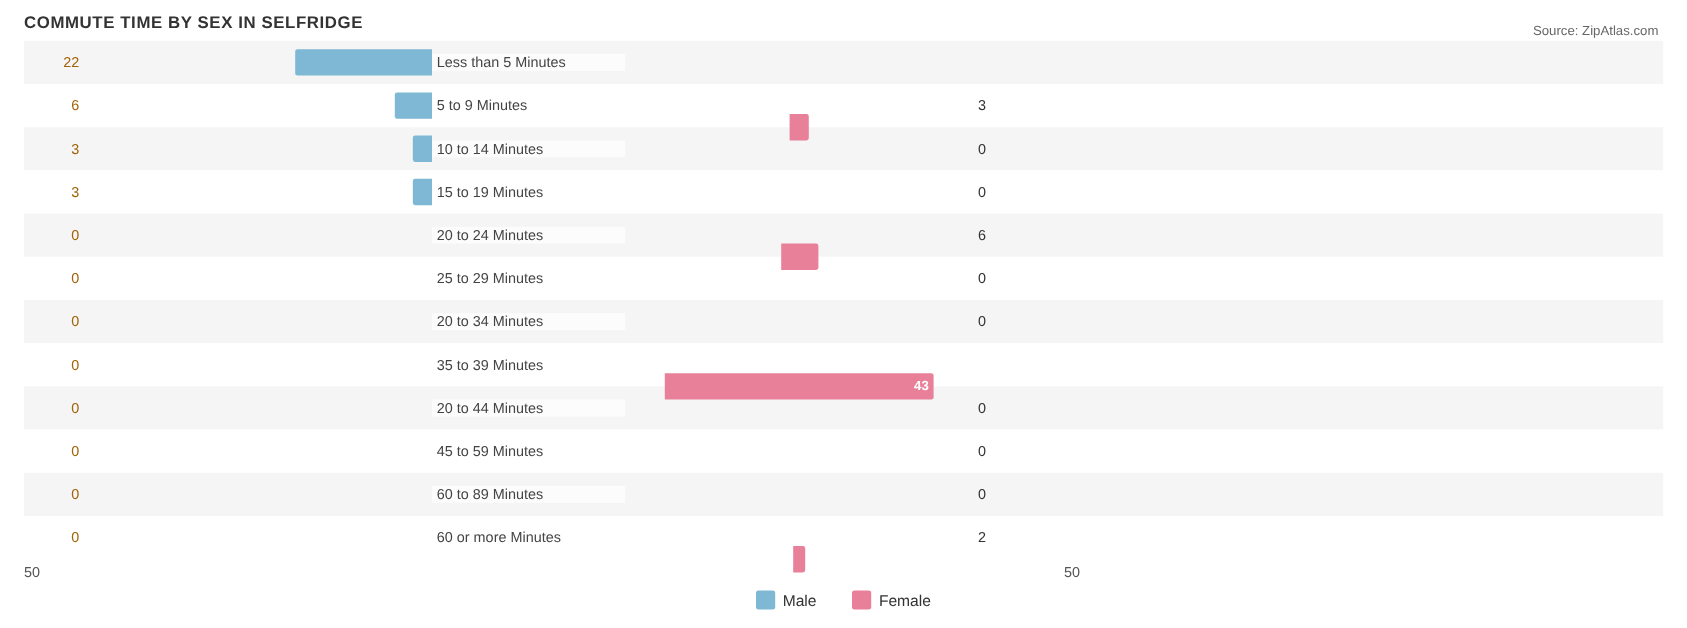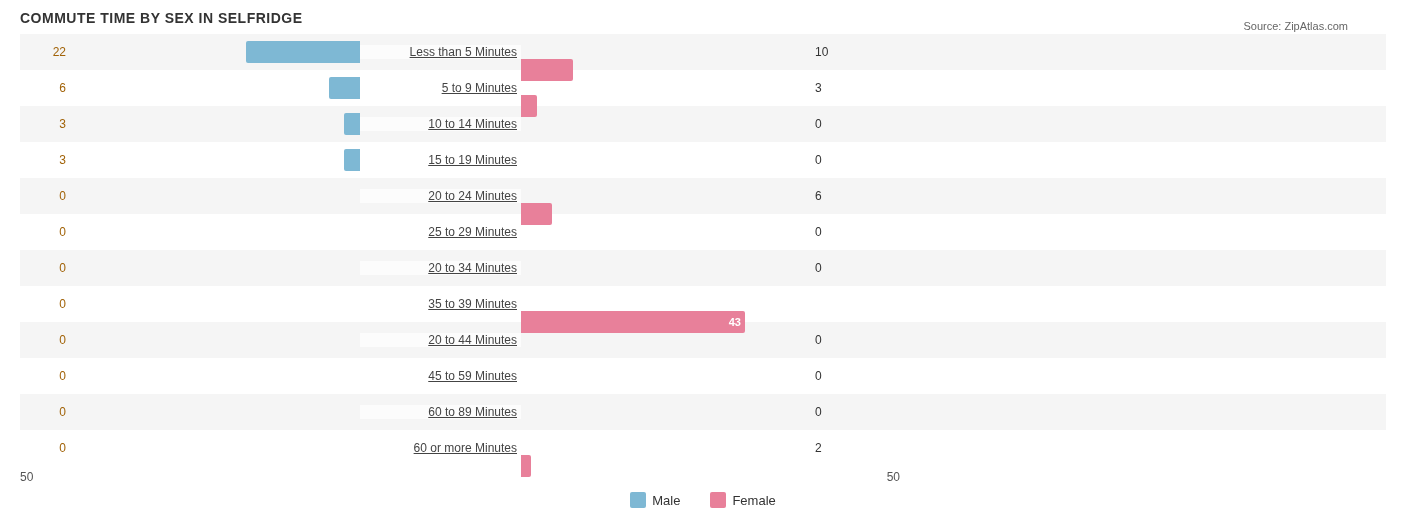--- a/index.html
+++ b/index.html
@@ -14,21 +14,21 @@
       font-size: 14px;
       font-weight: bold;
       text-transform: uppercase;
       color: #333;
       margin-bottom: 8px;
       letter-spacing: 0.5px;
     }
     .source {
       position: absolute;
       top: 10px;
-      right: 38px;
+      right: 4px;
       font-size: 11px;
       color: #666;
       margin-left: 12px;
     }
     .chart-container {
       position: relative;
       width: 100%;
     }
     .row {
       display: flex;
@@ -71,39 +71,38 @@
       width: 290px;
       height: 22px;
     }
     .male-bar {
       height: 22px;
       background: #7eb8d4;
       border-radius: 2px 0 0 2px;
     }
     .label-box {
       width: 161px;
-      text-align: right;
+      text-align: left;
       font-size: 12px;
       color: #444;
       flex-shrink: 0;
       z-index: 2;
       padding: 0 4px;
       background: rgba(255,255,255,0.7);
-      text-decoration: underline;
     }
     .female-side {
       display: flex;
       align-items: center;
       justify-content: flex-start;
       width: 340px;
       height: 26px;
     }
     .female-bar-container {
       display: flex;
-      justify-content: flex-start;
+      justify-content: center;
       width: 290px;
       height: 19px;
       margin-top: 32px;
     }
     .female-bar {
       height: 22px;
       background: #e8809a;
       border-radius: 0 2px 2px 0;
       position: relative;
     }
@@ -180,28 +179,20 @@
 
   <div class="row">
     <div class="row-inner">
       <div class="male-side">
         <span class="male-value">22</span>
         <div class="male-bar-container">
           <div class="male-bar" style="width:114px; background:#7eb8d4;"></div>
         </div>
       </div>
       <div class="label-box">Less than 5 Minutes</div>
-      <div class="female-side">
-        <div class="female-bar-container">
-          <div class="female-bar" style="width:52px; background:#e8809a;">
-            
-          </div>
-        </div>
-        <span class="female-value">10</span>
-      </div>
     </div>
   </div>
       <div class="row">
     <div class="row-inner">
       <div class="male-side">
         <span class="male-value">6</span>
         <div class="male-bar-container">
           <div class="male-bar" style="width:31px; background:#7eb8d4;"></div>
         </div>
       </div>

